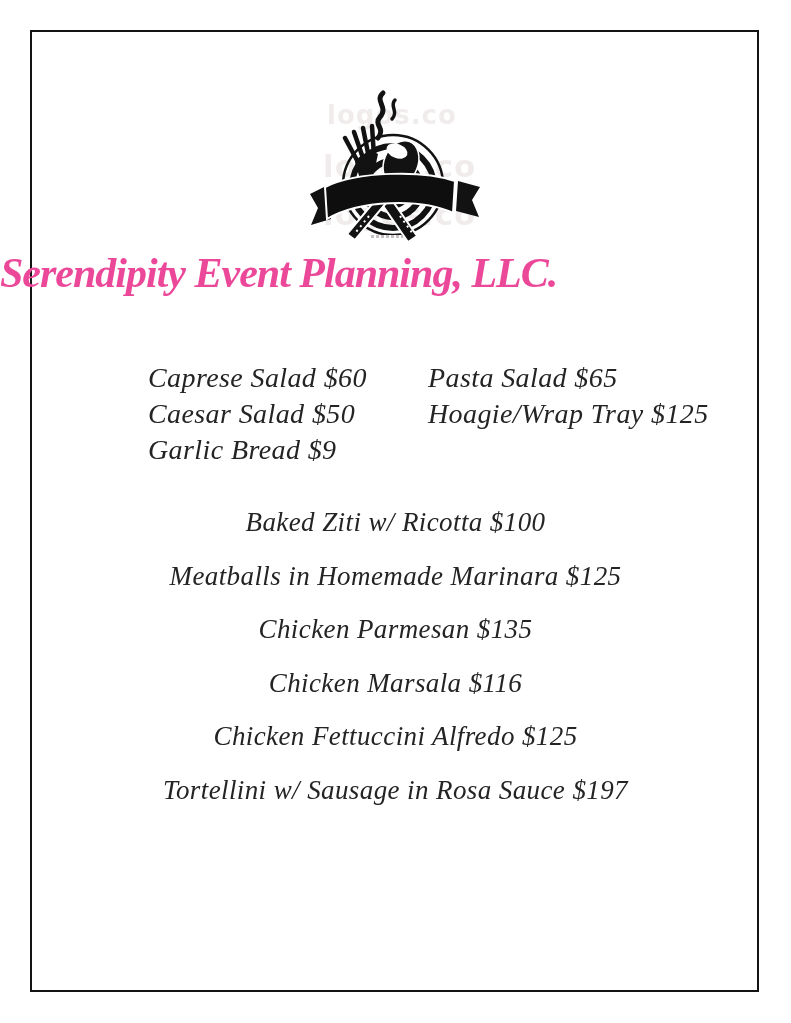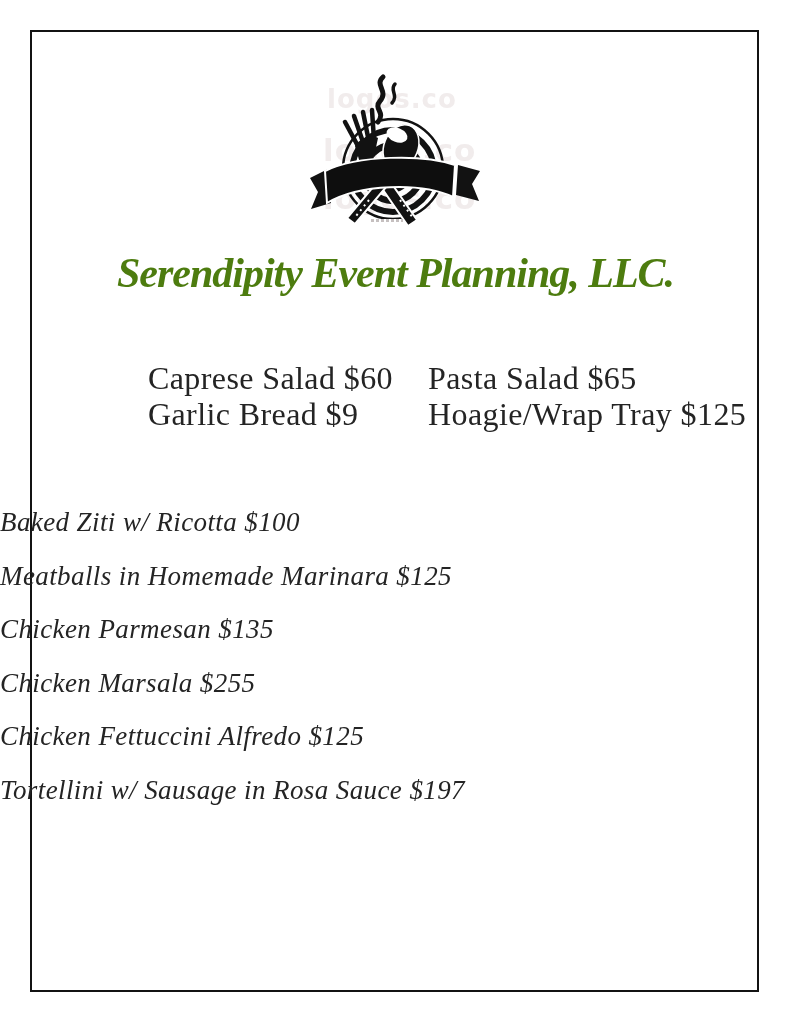--- a/index.html
+++ b/index.html
@@ -12,21 +12,21 @@
   }
   .frame {
     position: absolute;
     left: 30px; top: 30px;
     width: 725px; height: 958px;
     border: 2px solid #131313;
   }
   
   .logo-wrap {
     position: absolute;
-    left: 303px; top: 72px;
+    left: 303px; top: 88px;
     width: 184px; height: 158px;
   }
   .logo-wrap svg { position: absolute; left: 0; top: 0; z-index: 2; }
   .wm {
     position: absolute;
     z-index: 1;
     font-family: "DejaVu Sans", sans-serif;
     font-weight: bold;
     color: #f1ecec;
     letter-spacing: 1px;
@@ -42,45 +42,47 @@
     width: 32px; height: 3px;
     z-index: 3;
     background: repeating-linear-gradient(90deg, #c6c0c0 0 3px, #ffffff 3px 5px);
   }
   
   .title {
     position: absolute;
     top: 240px; left: 0;
     width: 100%;
     margin: 0;
-    text-align: center;
+    text-align: left;
     font-family: "Liberation Serif", serif;
     font-style: italic;
     font-weight: 700;
     font-size: 42px;
     letter-spacing: -1px;
     line-height: 66px;
-    color: #4d7c0f;
+    color: #ec4899;
   }
   
   .col {
     position: absolute;
     top: 360px;
-    font-size: 32px;
+    font-style: italic;
+    font-size: 28px;
     line-height: 36px;
     letter-spacing: 0.4px;
     color: #242424;
     white-space: nowrap;
   }
   .col-left  { left: 148px; }
   .col-right { left: 428px; }
   
   .entrees {
     position: absolute;
     top: 496px; left: 0; right: 0;
+    text-align: center;
     font-style: italic;
     font-size: 27px;
     line-height: 53.5px;
     letter-spacing: 0.4px;
     color: #242424;
     white-space: nowrap;
   }
 </style>
 </head>
 <body>
@@ -137,30 +139,31 @@
       </g>
     </svg>
 
     <div class="credit"></div>
   </div>
 
   <h1 class="title">Serendipity Event Planning, LLC.</h1>
 
   <div class="col col-left">
     <div>Caprese Salad $60</div>
+    <div>Caesar Salad $50</div>
     <div>Garlic Bread $9</div>
   </div>
 
   <div class="col col-right">
     <div>Pasta Salad $65</div>
     <div>Hoagie/Wrap Tray $125</div>
   </div>
 
   <div class="entrees">
     <div>Baked Ziti w/ Ricotta $100</div>
     <div>Meatballs in Homemade Marinara $125</div>
     <div>Chicken Parmesan $135</div>
-    <div>Chicken Marsala $255</div>
+    <div>Chicken Marsala $116</div>
     <div>Chicken Fettuccini Alfredo $125</div>
     <div>Tortellini w/ Sausage in Rosa Sauce $197</div>
   </div>
 
 </div>
 
 </body></html>

